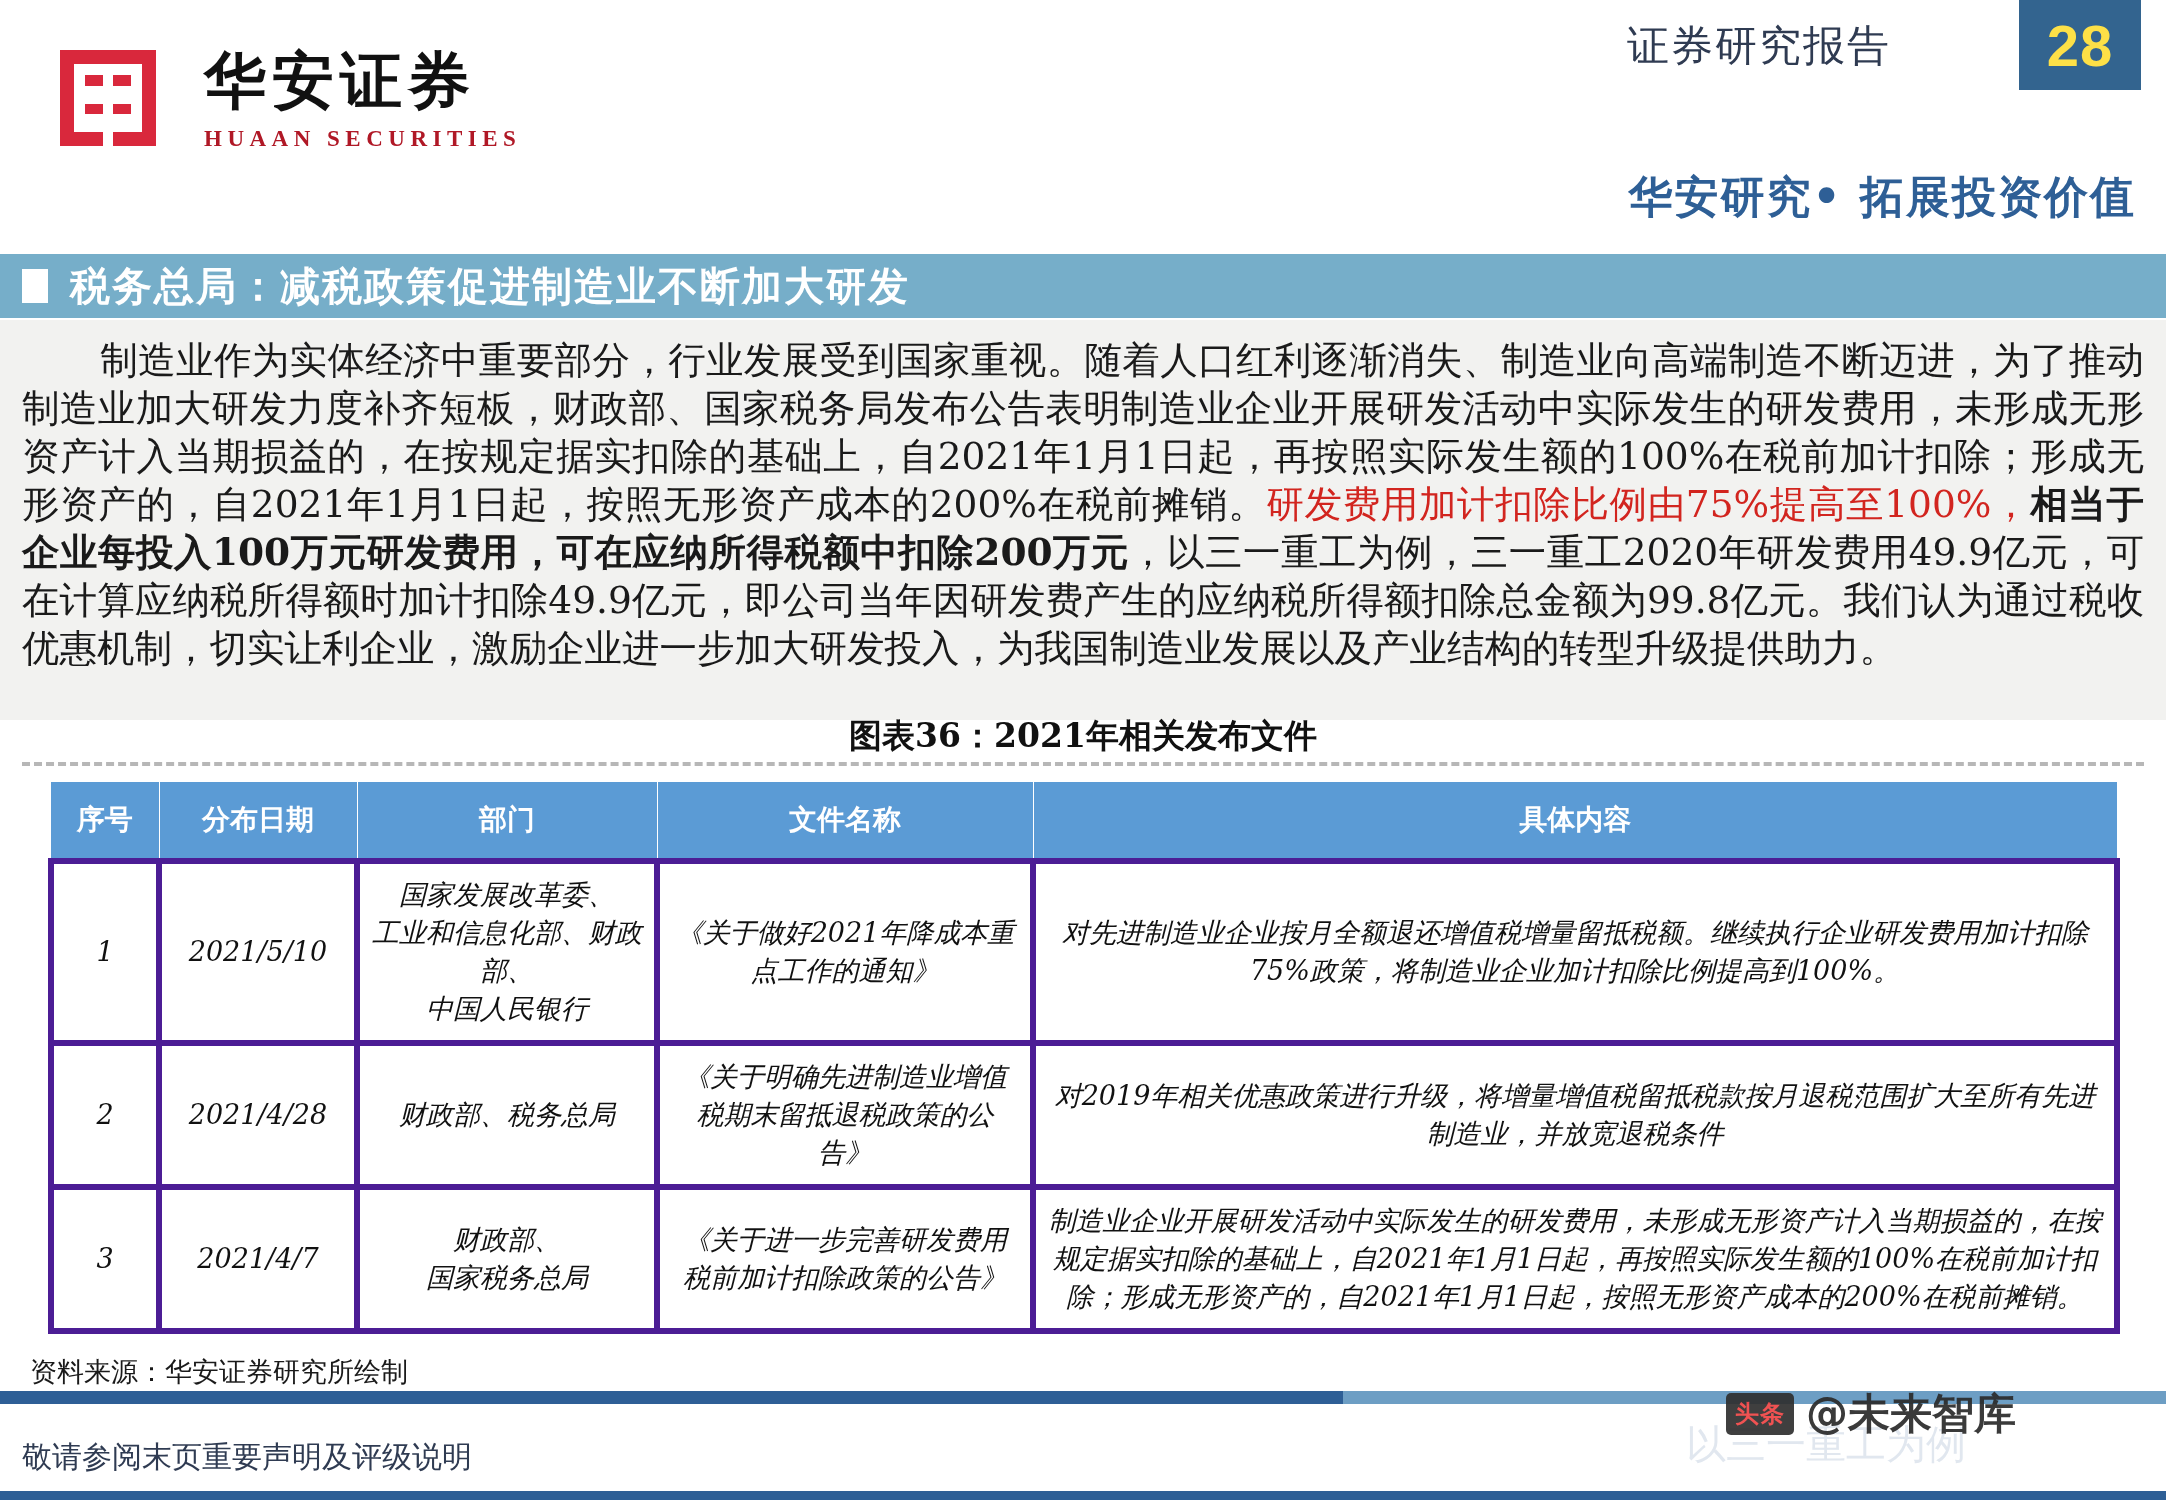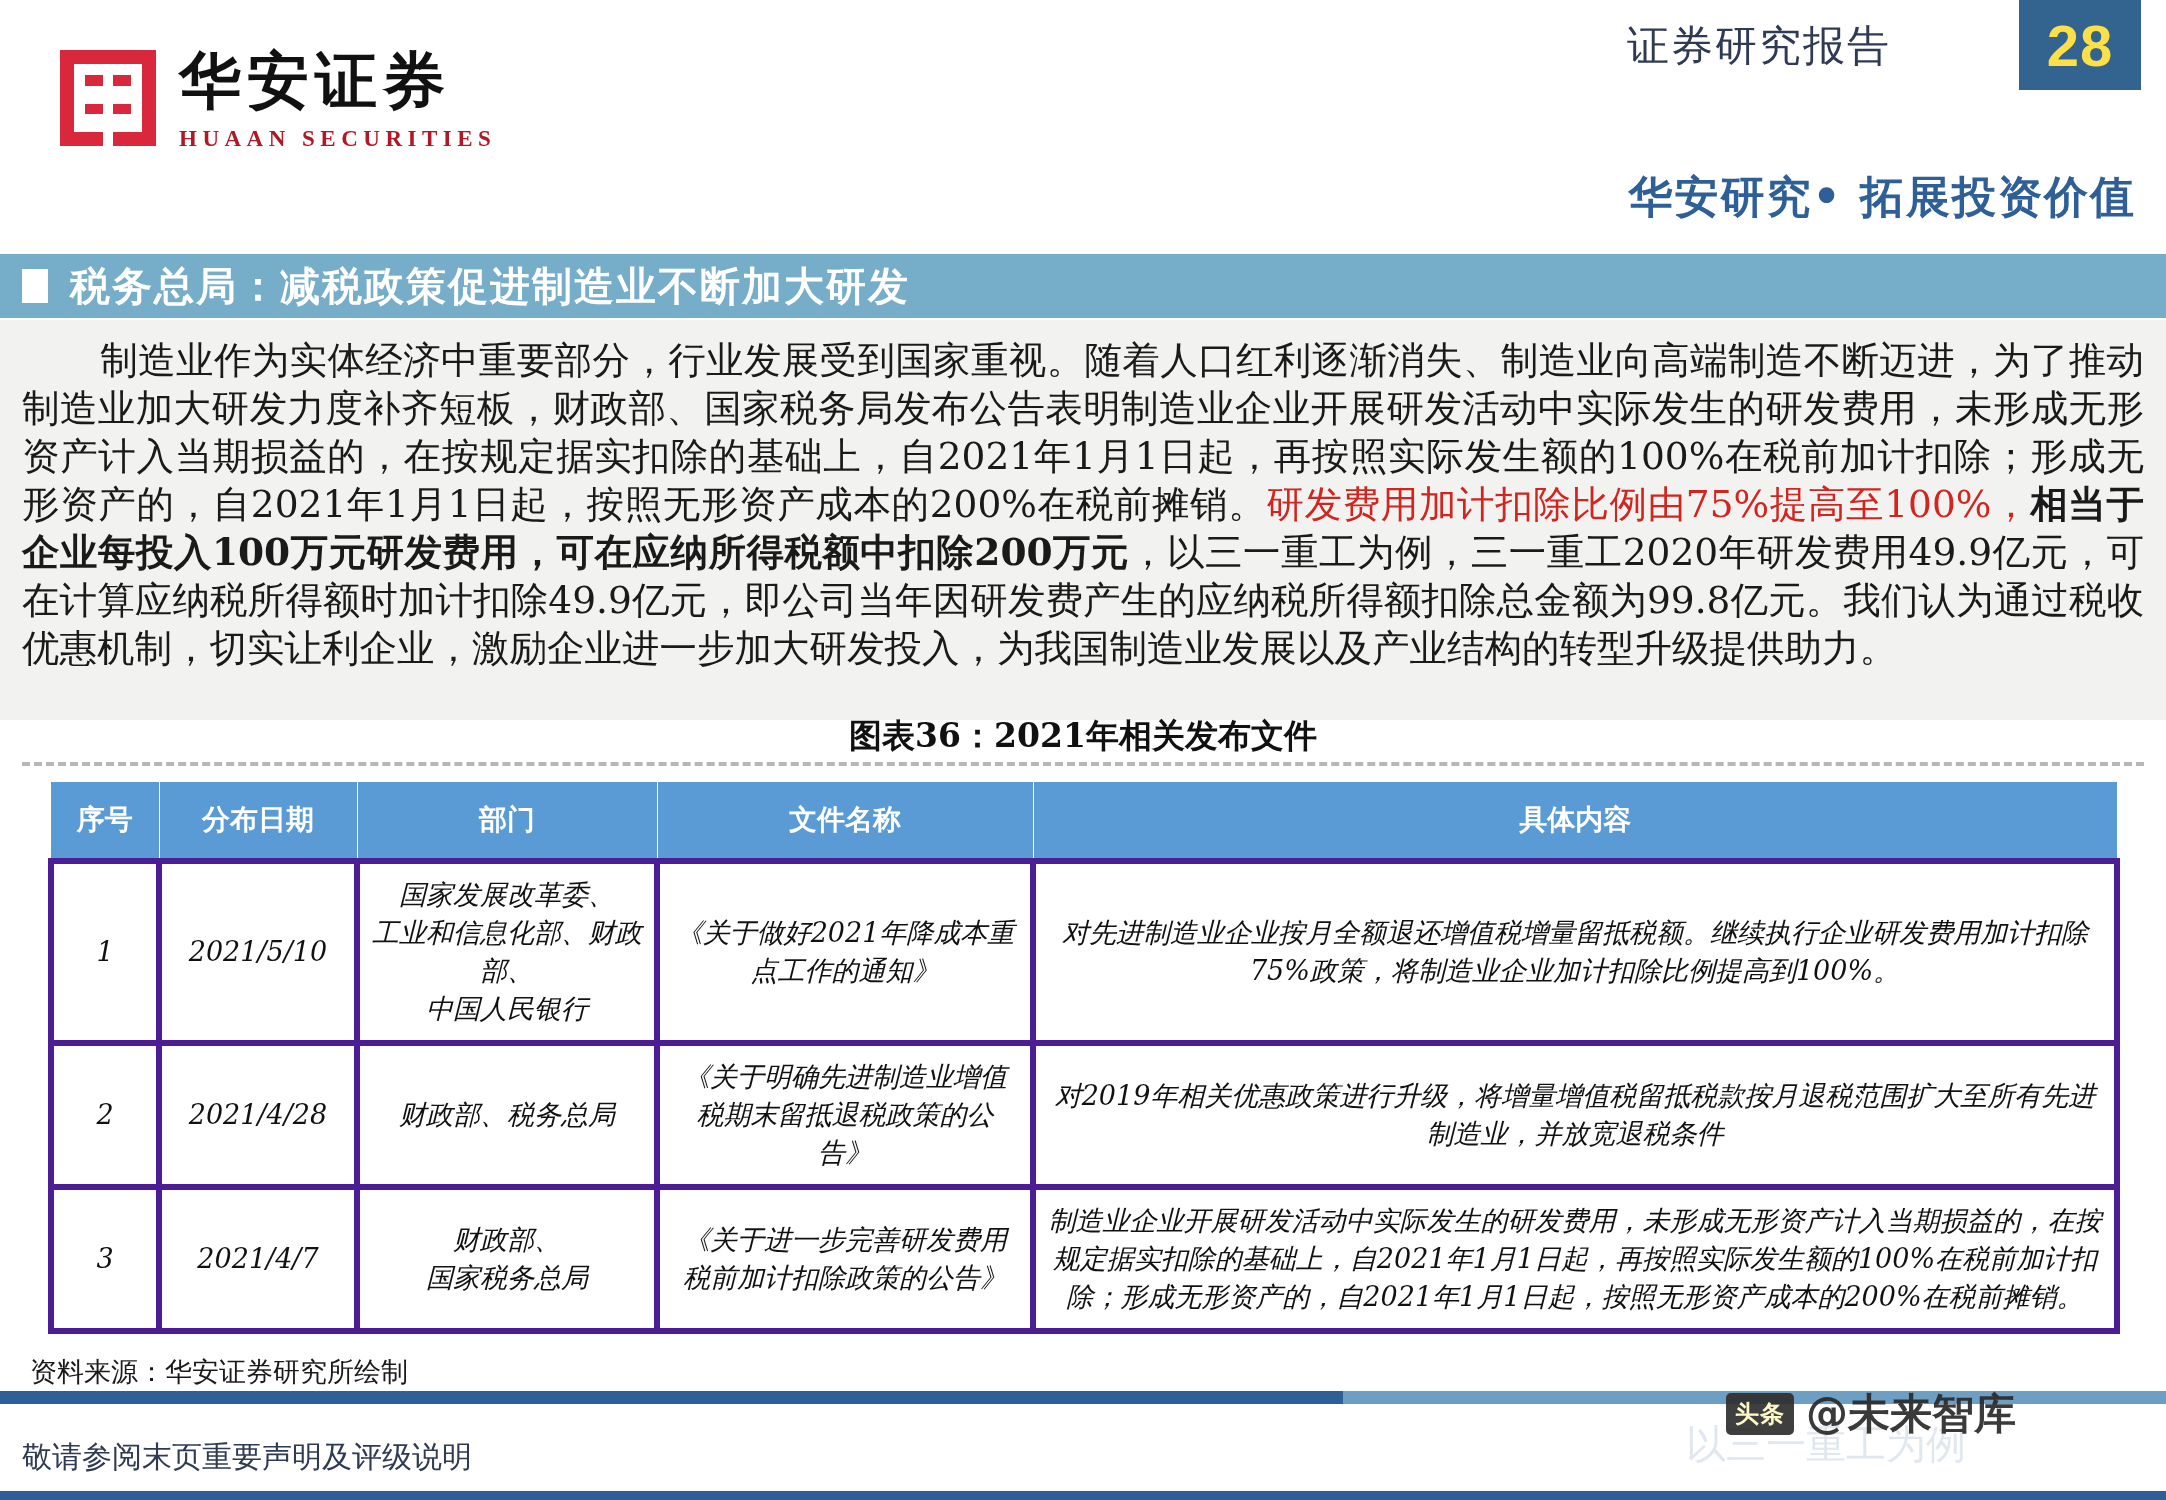--- a/index.html
+++ b/index.html
@@ -34,21 +34,21 @@
   }
   .logo-mark i{position:absolute;background:#ffffff;display:block;}
   .lm1{left:14px;top:14px;width:68px;height:11px;}
   .lm2{left:14px;top:14px;width:11px;height:68px;}
   .lm3{left:71px;top:14px;width:11px;height:68px;}
   .lm4{left:24px;top:36px;width:20px;height:18px;}
   .lm5{left:52px;top:36px;width:20px;height:18px;}
   .lm6{left:24px;top:64px;width:20px;height:18px;}
   .lm7{left:52px;top:64px;width:20px;height:18px;}
   .lm8{left:43px;top:25px;width:10px;height:71px;}
-  .logo-text{margin-left:23px;}
+  .logo-text{margin-left:48px;}
   .logo-cn{
     font-size:62px;color:#111;letter-spacing:6px;line-height:1;
     font-family:"DejaVu Serif",serif;font-weight:bold;
   }
   .logo-en{
     font-size:23px;color:#b01826;letter-spacing:5.5px;margin-top:14px;
     font-family:"Liberation Serif",serif;font-weight:bold;
   }
   .tagline{
     position:absolute; right:30px; top:168px;
@@ -143,21 +143,21 @@
     font-size:30px; color:#2f3b52; font-family:"DejaVu Serif",serif;
   }
   .watermark{
     position:absolute; right:150px; bottom:58px;
     font-size:42px; color:#2a2a2a; font-weight:bold;
     font-family:"DejaVu Sans",sans-serif;
     display:flex; align-items:center; gap:12px;
     opacity:.92;
   }
   .wm-badge{
-    background:#2f2f2f; color:#fef9c3; font-size:24px;
+    background:#2f2f2f; color:#ef4444; font-size:24px;
     padding:5px 9px; border-radius:5px; letter-spacing:1px;
   }
   .watermark-ghost{
     position:absolute; right:200px; bottom:28px;
     font-size:40px; color:#c9d4e2; opacity:.55;
     font-family:"DejaVu Serif",serif;
   }
 </style>
 </head>
 <body>

